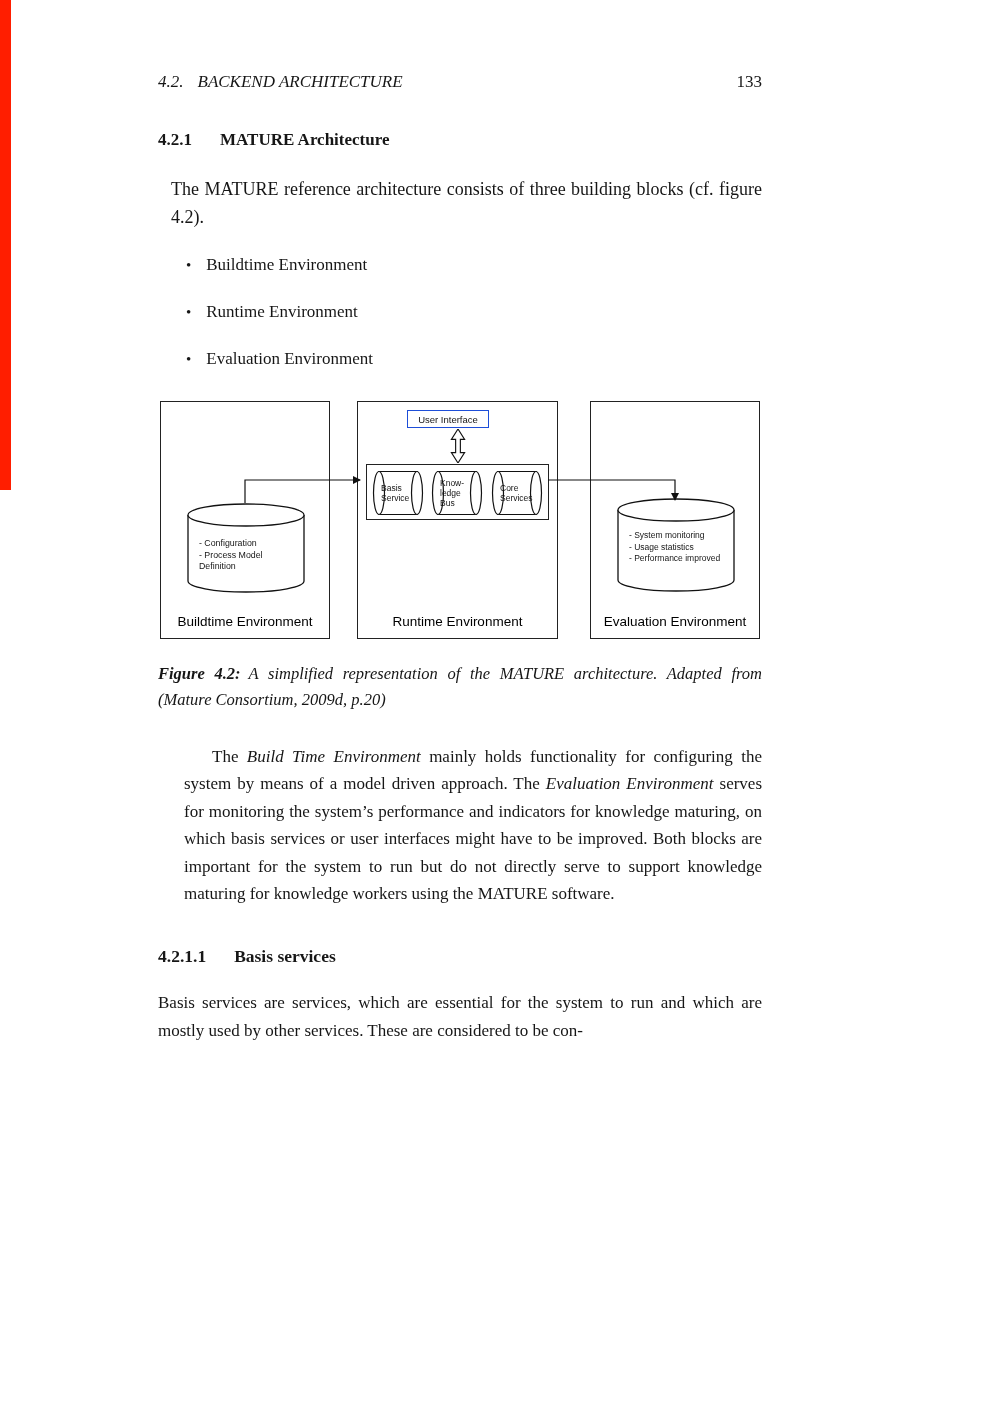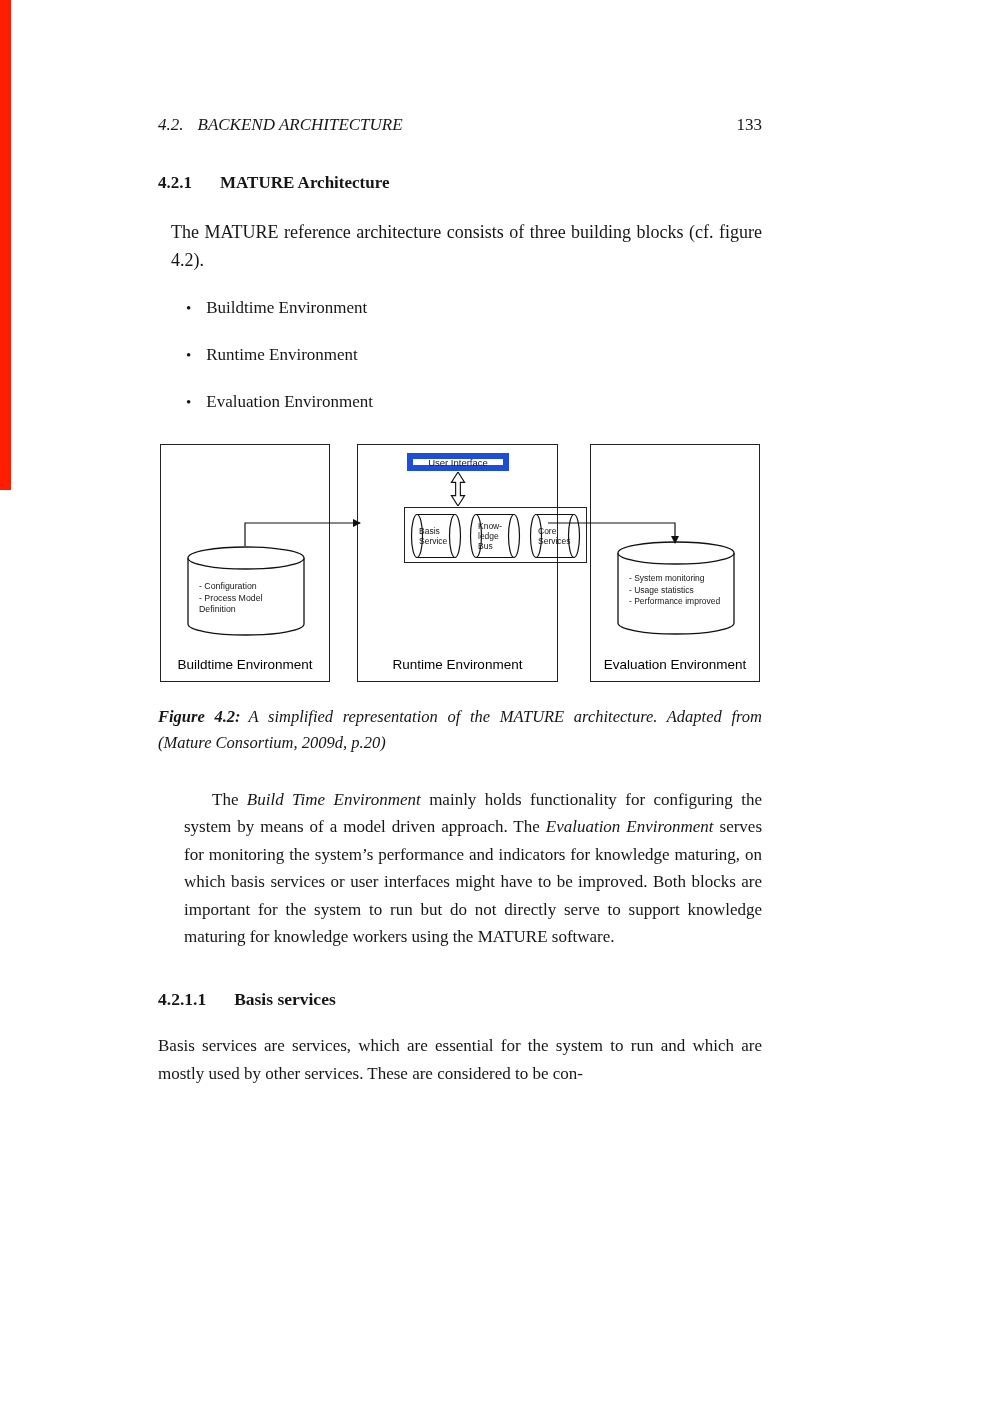--- a/index.html
+++ b/index.html
@@ -18,21 +18,21 @@
     left: 0; top: 0;
     width: 11px; height: 490px;
     background: #ff1e00;
   }
   .content {
     position: absolute;
     left: 158px; top: 0;
     width: 604px;
   }
   .running-header {
-    margin-top: 115px;
+    margin-top: 72px;
     display: flex;
     justify-content: space-between;
     font-size: 17px;
     line-height: 20px;
     align-items: flex-end;
   }
   .running-header .rh-left { font-style: italic; }
   .rh-left .rh-num { margin-right: 14px; }
   .section-heading {
     margin: 36px 0 0 0;
@@ -78,36 +78,35 @@
     position: absolute;
     bottom: 9px; left: 0;
     width: 100%;
     text-align: center;
     font-size: 13.5px;
     color: #000;
   }
   .ui-rect {
     position: absolute;
     left: 49px; top: 8px;
-    width: 102px; height: 18px;
-    border: 6px solid #1d4ed8;
+    width: 82px; height: 18px;
+    border: 1px solid #1d4ed8;
     font-size: 9.5px;
     display: flex; align-items: center; justify-content: center;
   }
   .updown-arrow {
     position: absolute;
     left: 92px; top: 27px;
     width: 16px; height: 34px;
   }
   .services-rect {
     position: absolute;
     left: 8px; top: 62px;
     width: 183px; height: 56px;
     border: 1.2px solid #222;
-    margin-left: 38px;
   }
   .cyl-h {
     position: absolute;
     top: 4px;
     width: 54px; height: 48px;
   }
   .cyl-h svg { position: absolute; inset: 0; }
   .cyl-h .cyl-h-text {
     position: absolute; inset: 0;
     display: flex; flex-direction: column; justify-content: center;

